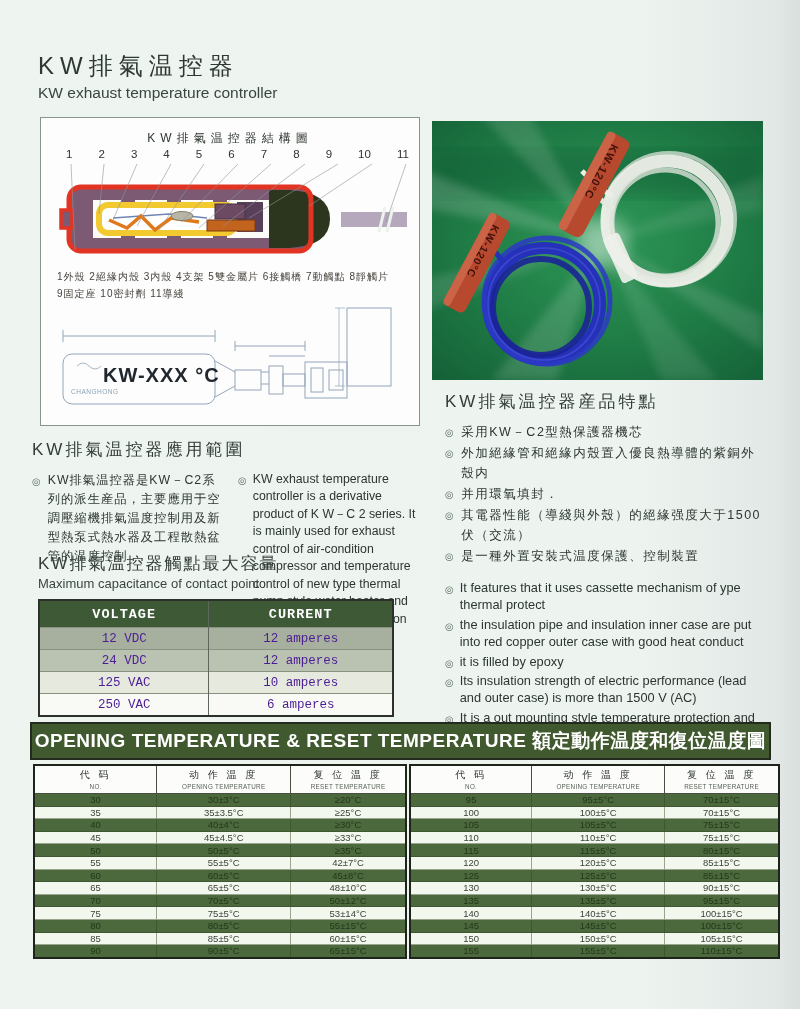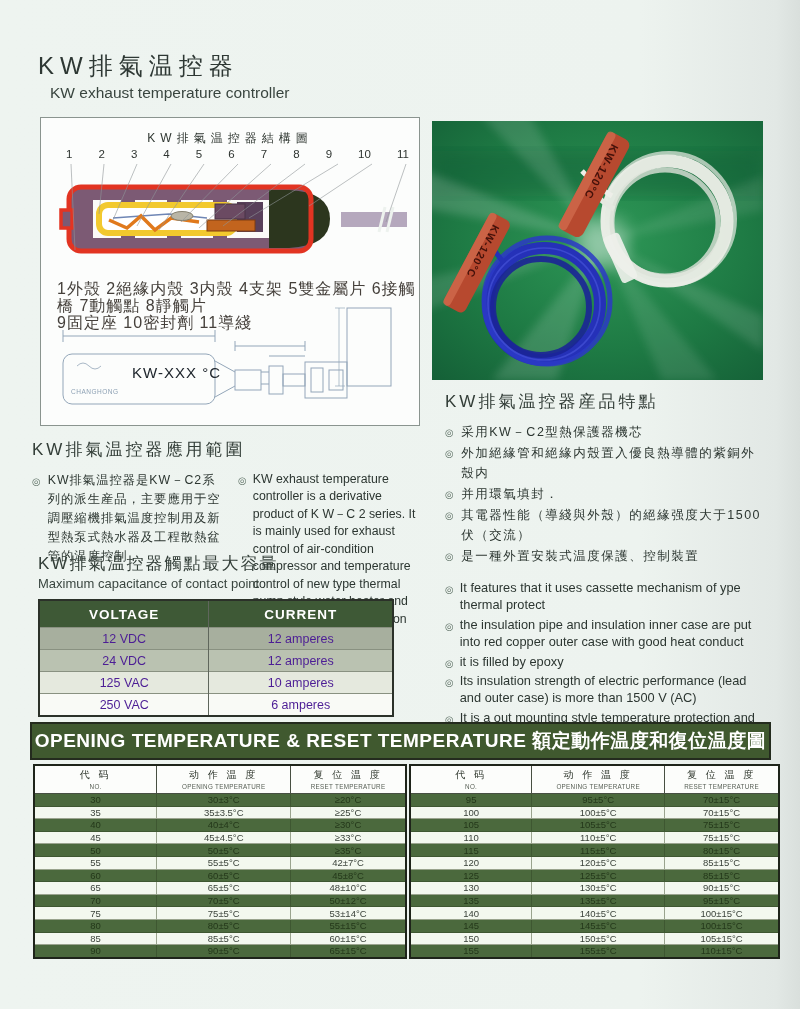--- a/index.html
+++ b/index.html
@@ -3,36 +3,36 @@
 <meta charset="utf-8">
 <style>
   html,body{margin:0;padding:0;}
   body{font-family:"Liberation Sans","DejaVu Sans",sans-serif;background:#d8dedb;}
   .page{position:relative;width:800px;height:1009px;margin:0 auto;overflow:hidden;
         background:linear-gradient(90deg,#eef4f0 0%,#edf3ef 80%,#e2e8e5 97%,#d9dfdc 100%);}
 
   
   .title-block{position:absolute;left:38px;top:50px;}
   .title-zh{font-size:24px;letter-spacing:6px;color:#2e3834;font-weight:500;}
-  .title-en{font-size:15.5px;color:#39453f;margin-top:2px;margin-left:12px;}
+  .title-en{font-size:15.5px;color:#39453f;margin-top:2px;}
 
   
   .diagram-box{position:absolute;left:40px;top:117px;width:378px;height:307px;
                background:#fcfdfc;border:1px solid #8a948f;}
   .diag-title{position:absolute;top:12px;left:0;width:100%;text-align:center;
               font-size:12px;letter-spacing:5px;color:#2e3630;}
   .part-nums{position:absolute;top:30px;left:25px;right:10px;display:flex;
              justify-content:space-between;font-size:11.5px;color:#2e3430;}
   .leaders{position:absolute;left:0;top:0;width:378px;height:307px;pointer-events:none;}
   .device{position:absolute;left:8px;top:56px;width:362px;height:92px;}
-  .legend{position:absolute;left:16px;top:162px;font-size:16px;letter-spacing:1px;
+  .legend{position:absolute;left:16px;top:150px;font-size:10px;letter-spacing:1px;
           color:#45403b;line-height:17px;}
   .tech{position:absolute;left:8px;top:188px;width:346px;height:114px;}
-  .kw-label{position:absolute;left:62px;top:246px;width:118px;text-align:right;
-            font-size:15px;font-weight:normal;color:#20272e;letter-spacing:1px;}
+  .kw-label{position:absolute;left:62px;top:246px;width:118px;text-align:left;
+            font-size:20px;font-weight:bold;color:#20272e;letter-spacing:1px;}
   .brand{position:absolute;left:30px;top:270px;font-size:6.5px;letter-spacing:.5px;color:#8da1b4;}
 
   
   .photo{position:absolute;left:432px;top:121px;width:331px;height:259px;overflow:hidden;}
   .photo svg{display:block;}
 
   
   ul.blist{list-style:none;margin:0;padding:0;}
   ul.blist li{display:flex;gap:6px;}
   .blt{color:#5d7064;font-size:10px;margin-top:3px;flex:0 0 auto;}
@@ -51,21 +51,21 @@
   .app-cols{display:flex;gap:10px;}
   .app-cols ul.zh{width:196px;}
   .app-cols ul.zh li{font-size:12.3px;letter-spacing:1px;line-height:1.55;color:#2c3631;}
   .app-cols ul.en{width:188px;}
   .app-cols ul.en li{font-size:12.3px;line-height:1.42;color:#2c3631;}
 
   
   .capacity{position:absolute;left:38px;top:552px;width:360px;}
   .capacity h2{font-size:17px;letter-spacing:2px;}
   .cap-sub{font-size:13px;color:#39453f;margin-top:1px;margin-bottom:8px;}
-  table.vtable{border-collapse:collapse;border:2px solid #2b3129;width:356px;}
+  table.vtable{border-collapse:collapse;border:2px solid #2b3129;width:356px;font-family:Liberation Mono, monospace;}
   .vtable th{background:#3e5936;color:#fff;font-size:13.5px;height:24px;letter-spacing:1px;}
   .vtable th+th,.vtable td+td{border-left:1px solid #5f665c;}
   .vtable td{height:19px;font-size:12.5px;color:#4c1d95;text-align:center;border-top:1px solid #899181;}
   .vtable tr.g0 td{background:#a7af9e;}
   .vtable tr.g1 td{background:#bac2b1;}
   .vtable tr.g2 td{background:#e5e9de;}
   .vtable tr.g3 td{background:#f9faf6;}
 
   
   .banner{position:absolute;left:30px;top:722px;width:741px;height:38px;background:#40592f;

